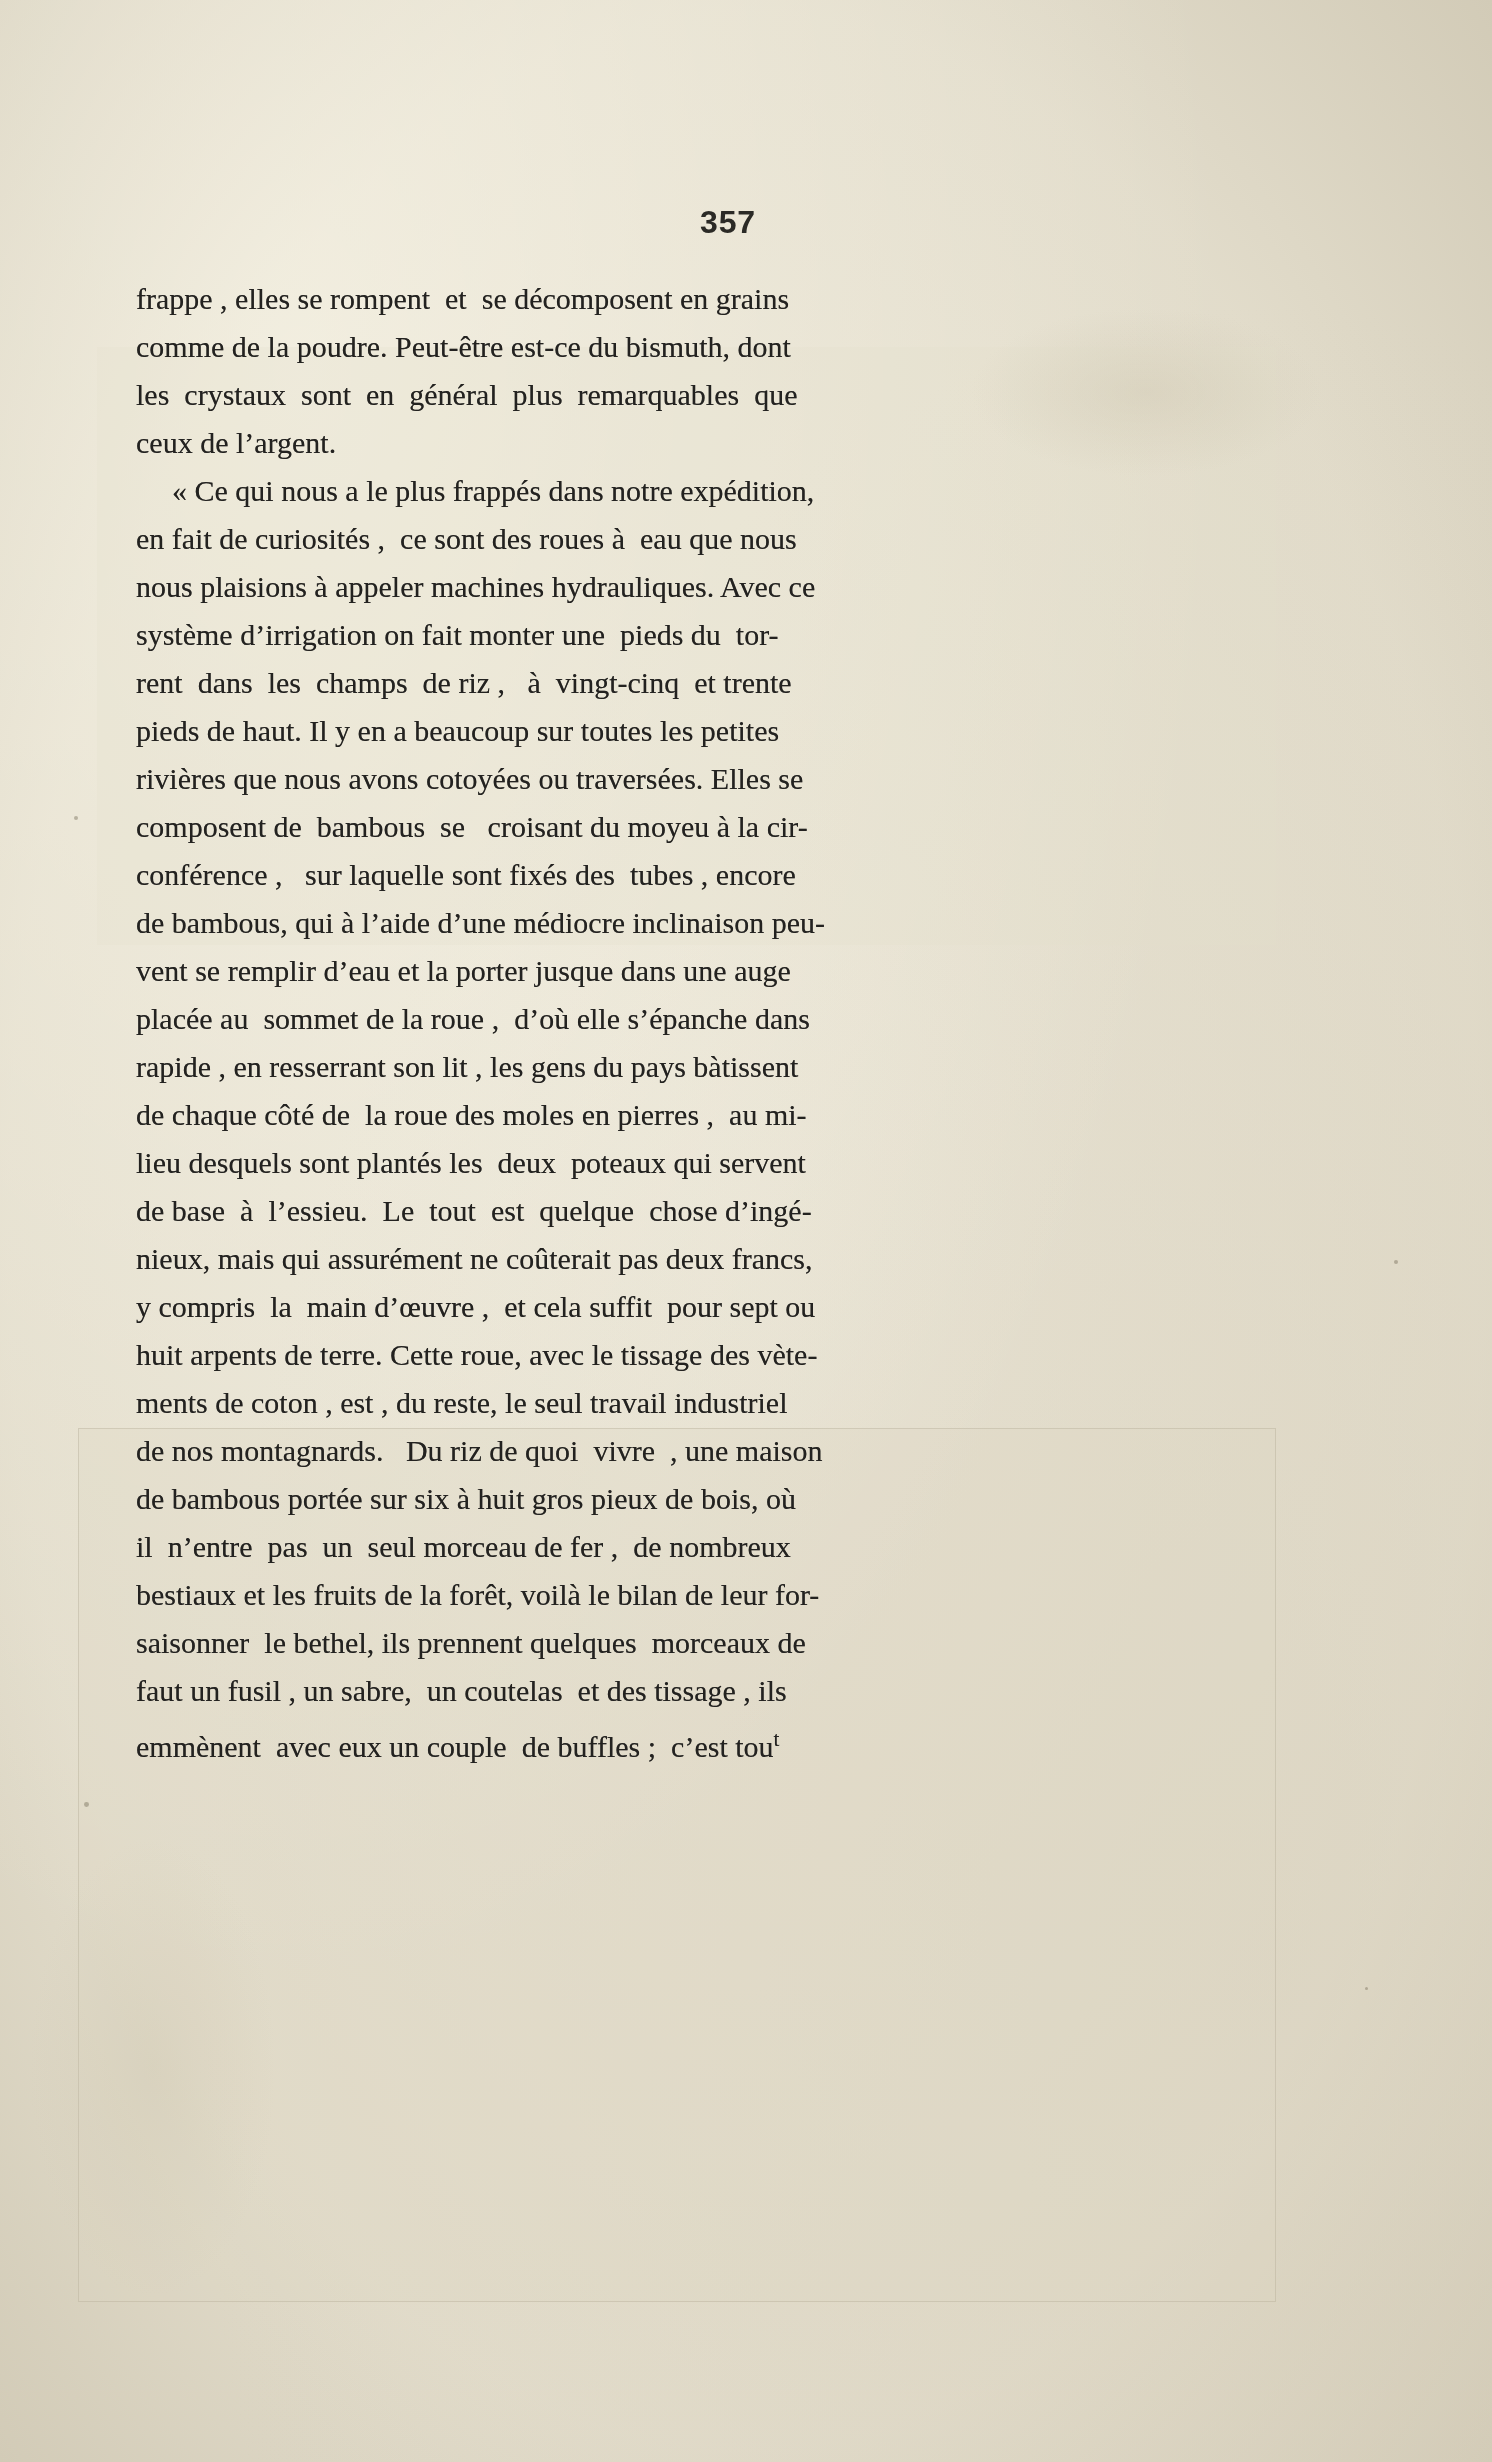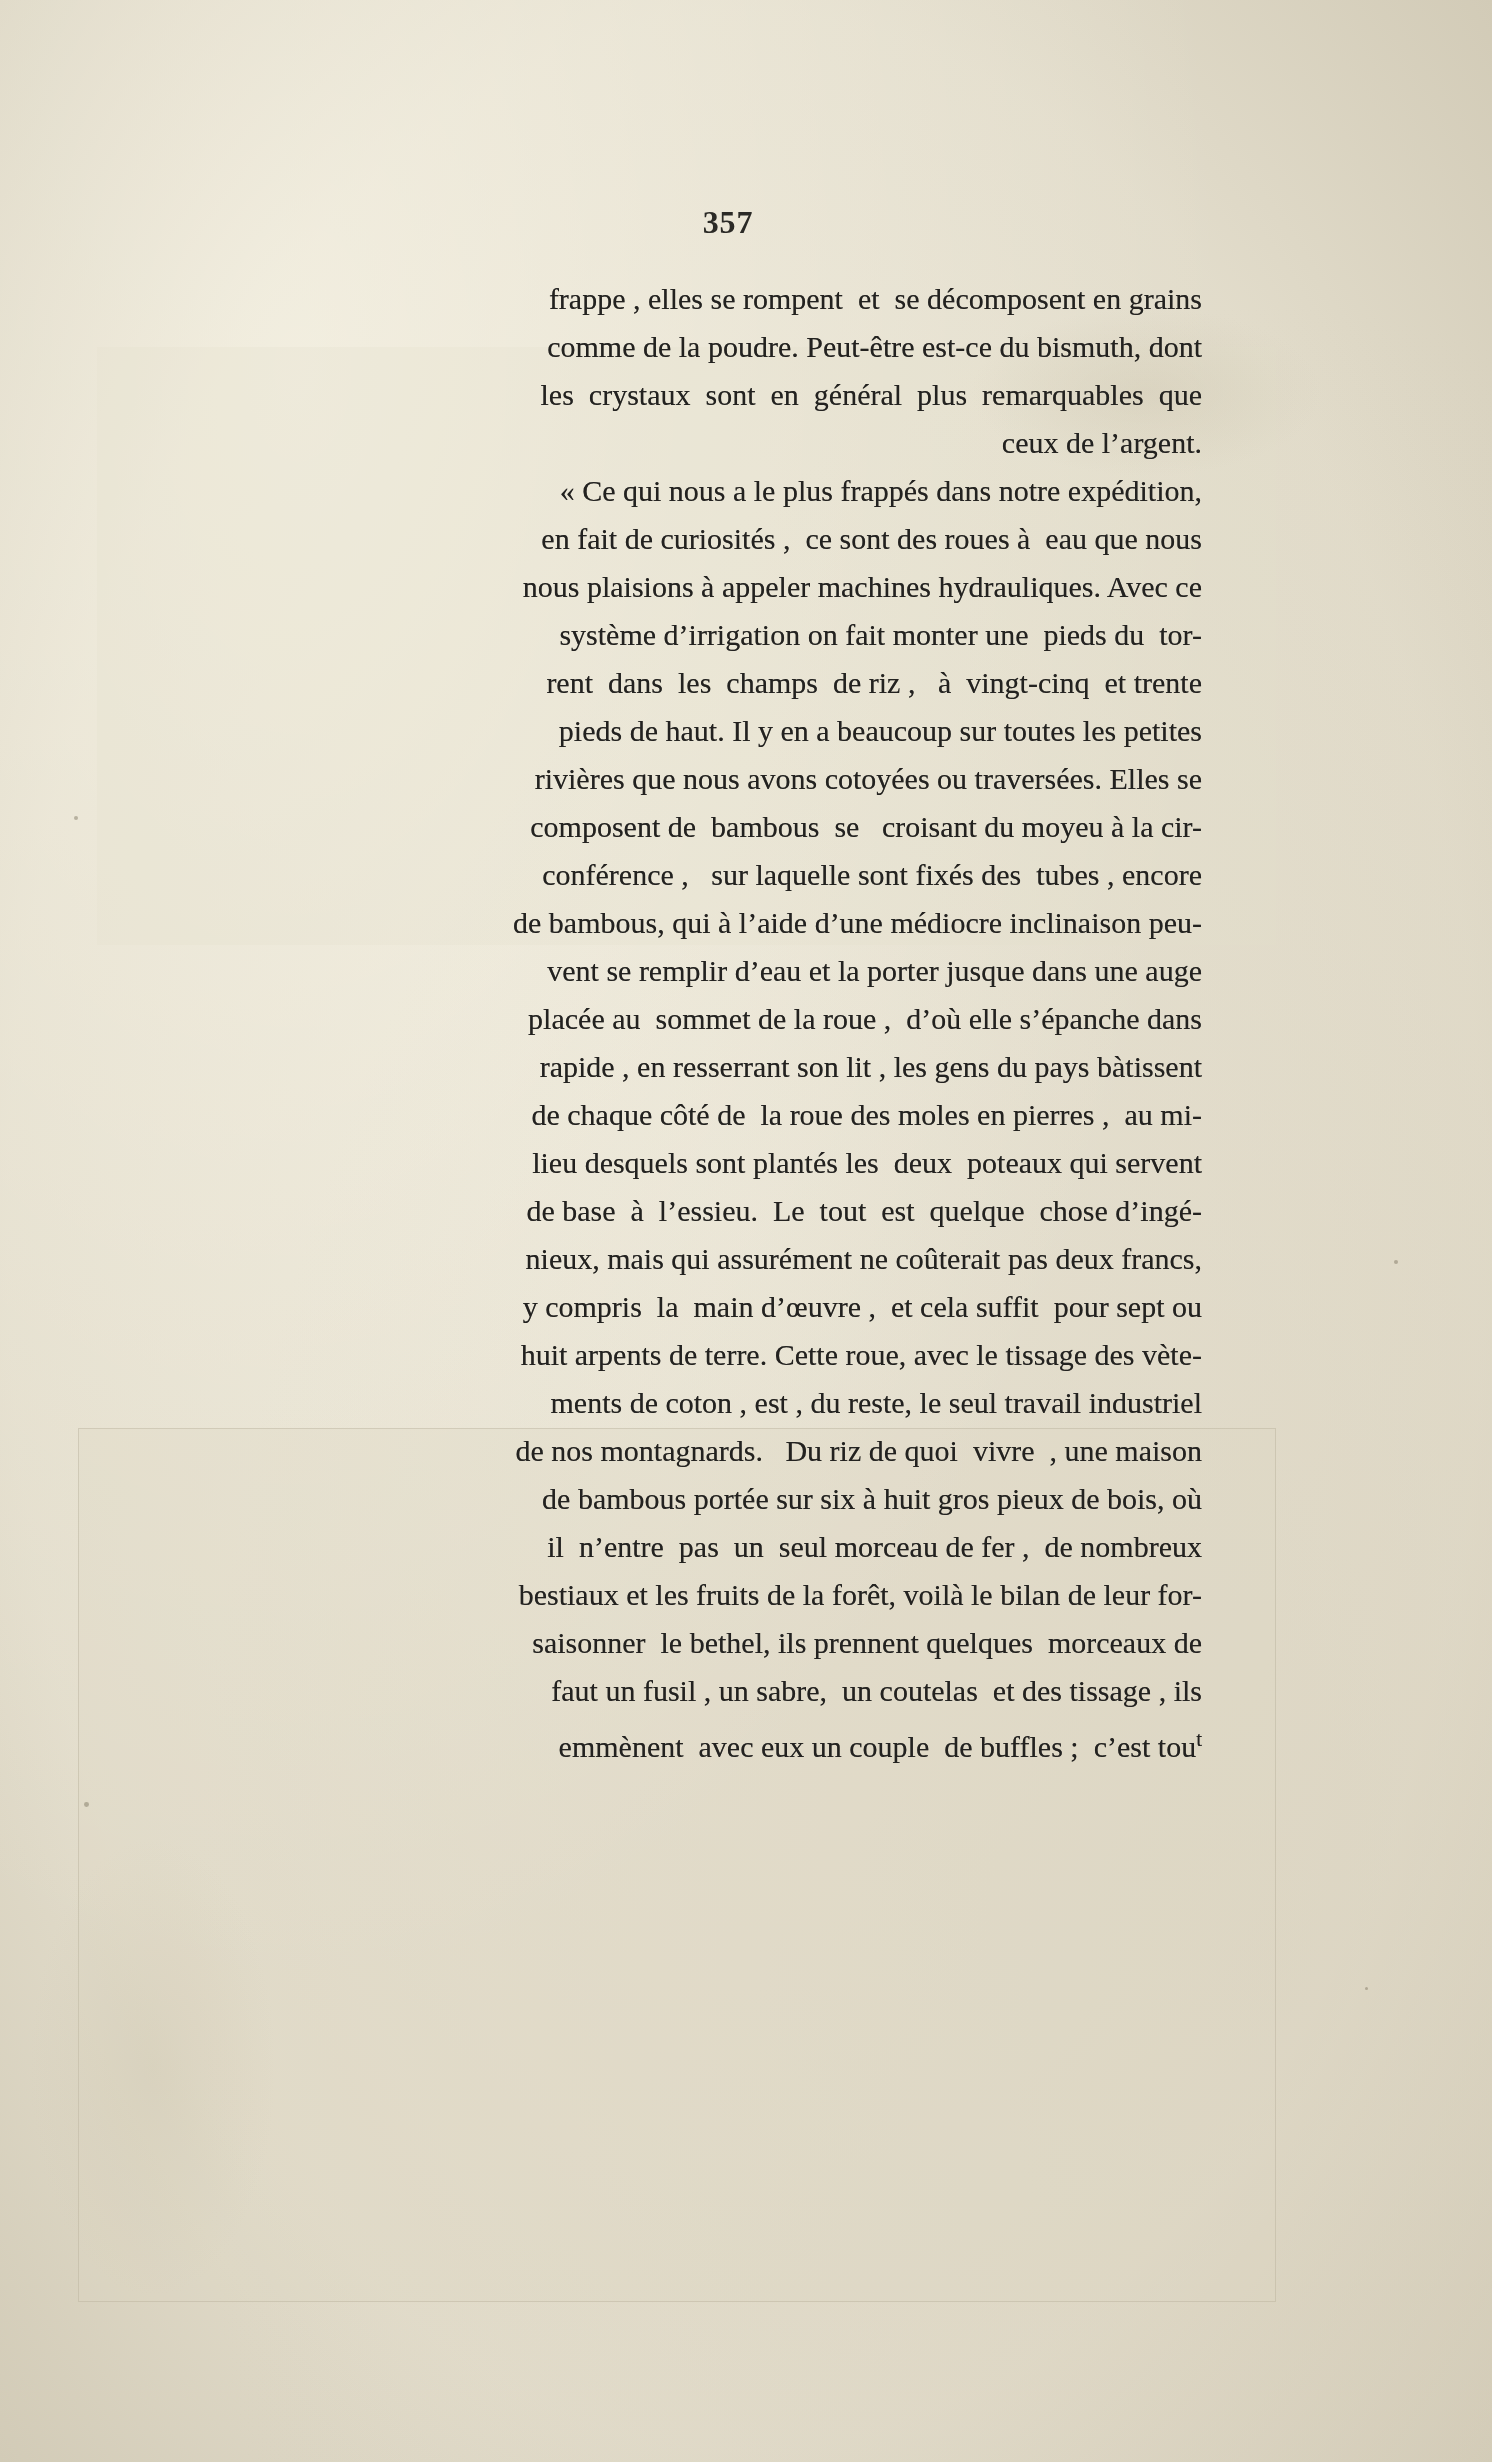--- a/index.html
+++ b/index.html
@@ -73,39 +73,38 @@
     left: 0;
     top: 0;
     width: 1493px;
   }
   .page-number {
     position: absolute;
     left: 0;
     top: 204px;
     width: 1456px;
     text-align: center;
-    font-family: Liberation Serif, serif;
+    font-family: Liberation Sans, sans-serif;
     font-weight: bold;
     font-size: 32px;
     letter-spacing: 0.8px;
     color: #2b2a26;
   }
   .body-text {
     position: absolute;
     left: 136px;
     top: 275px;
     width: 1066px;
     color: #232220;
     font-size: 30px;
     line-height: 48px;
   }
   .para {
     margin: 0;
     padding: 0;
-    text-align: right;
   }
   .line {
     display: block;
     white-space: pre;
     height: 48px;
     text-shadow: 0 0 0.5px rgba(35,34,32,0.55);
   }
   .indent { padding-left: 36px; }
   .sup {
     font-size: 21px;

